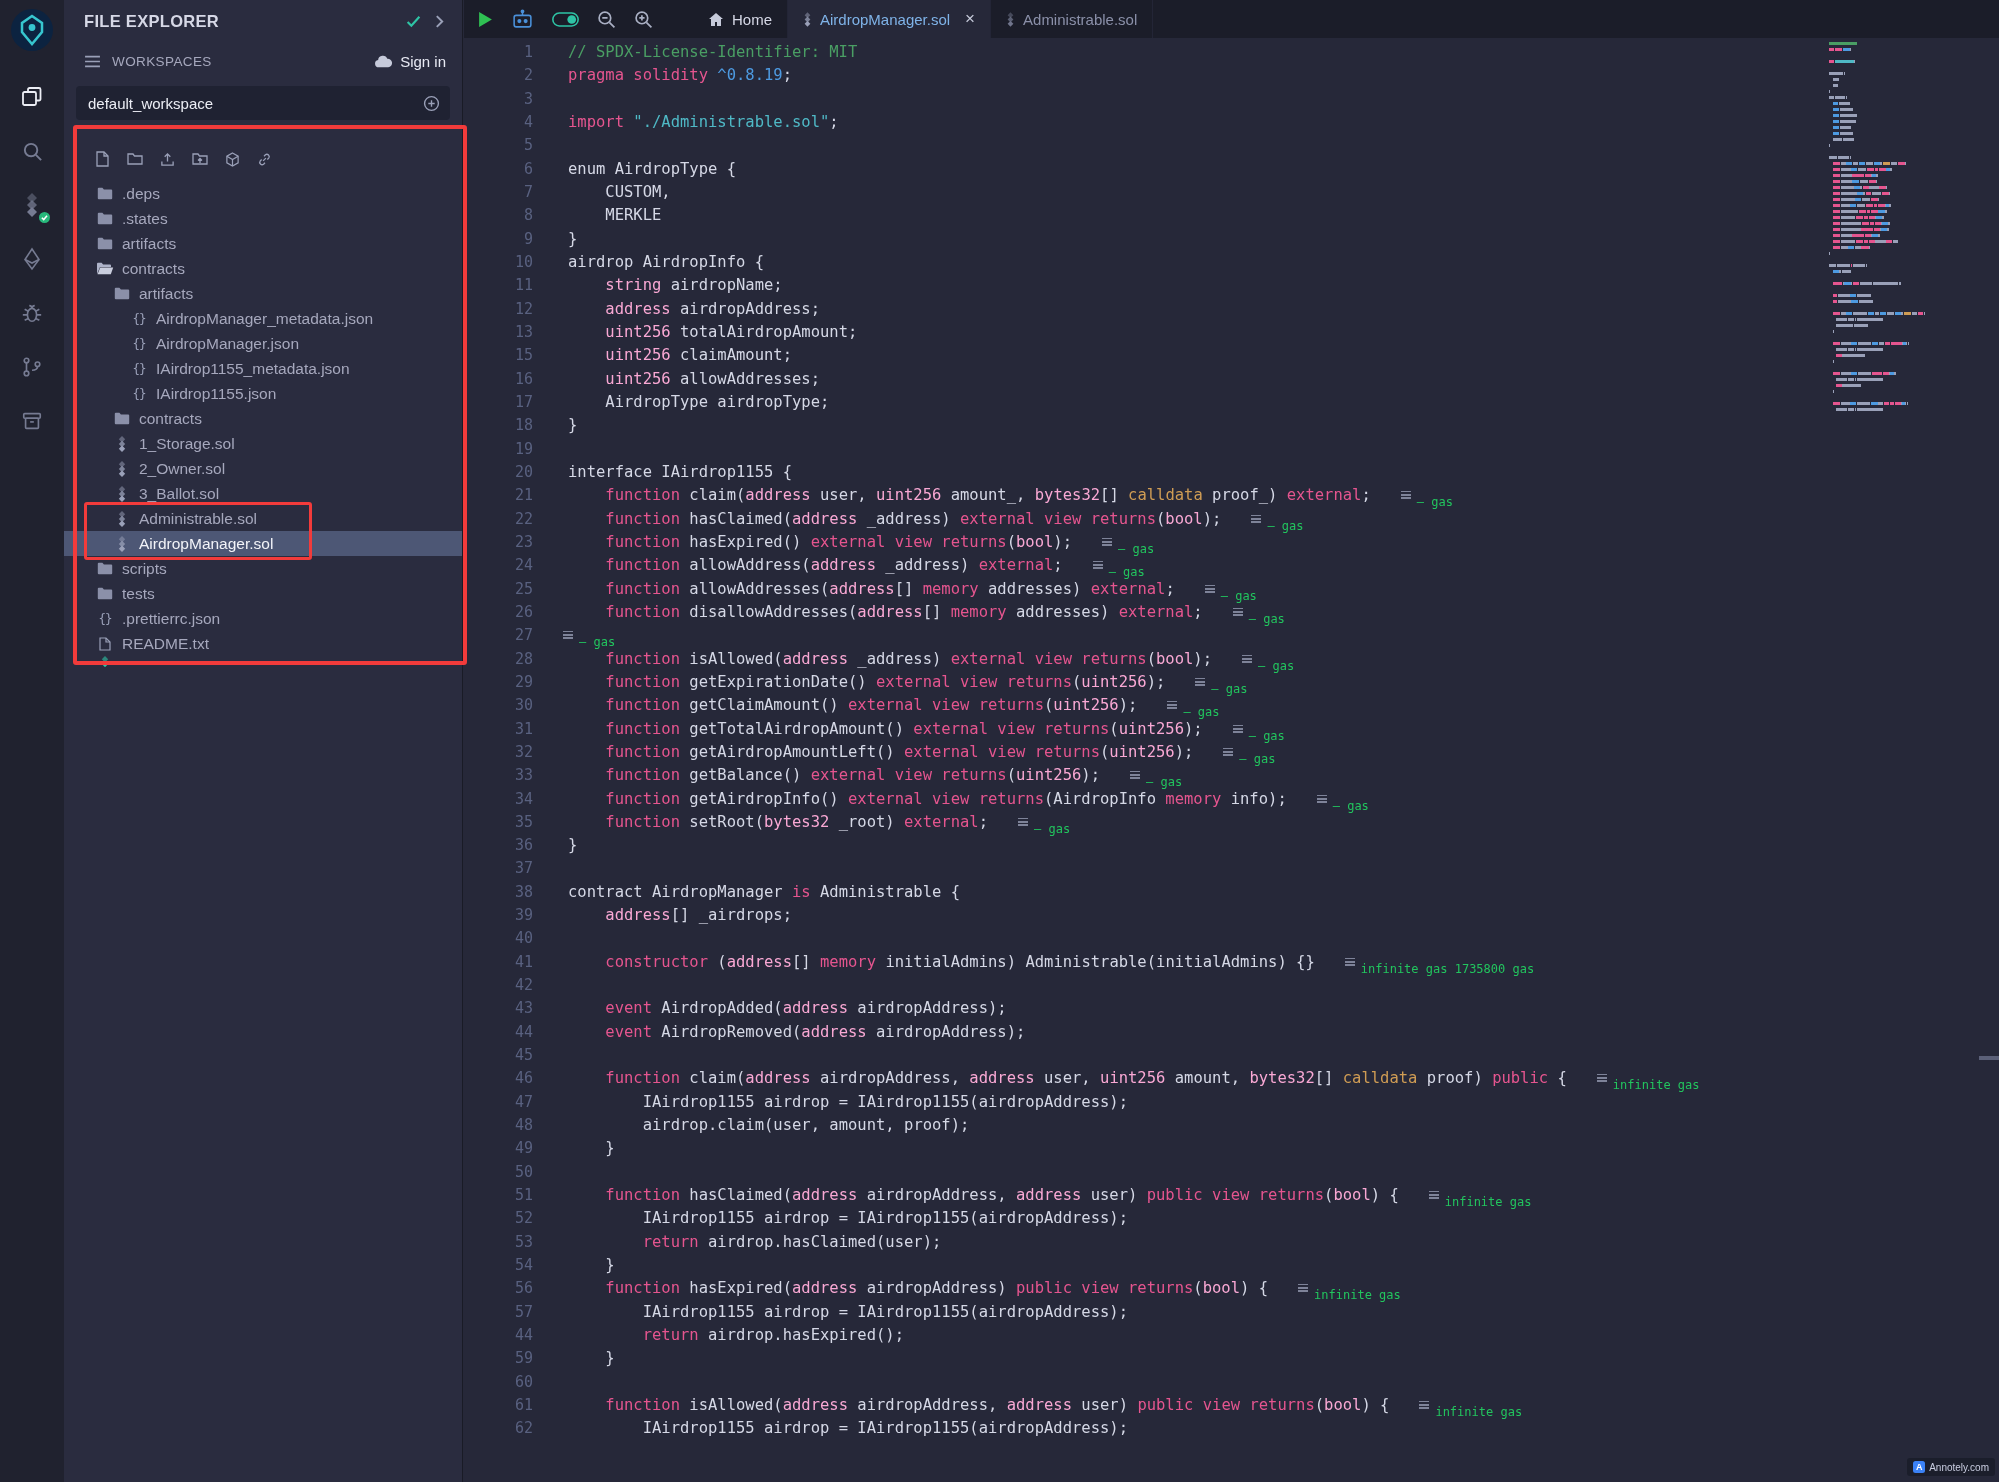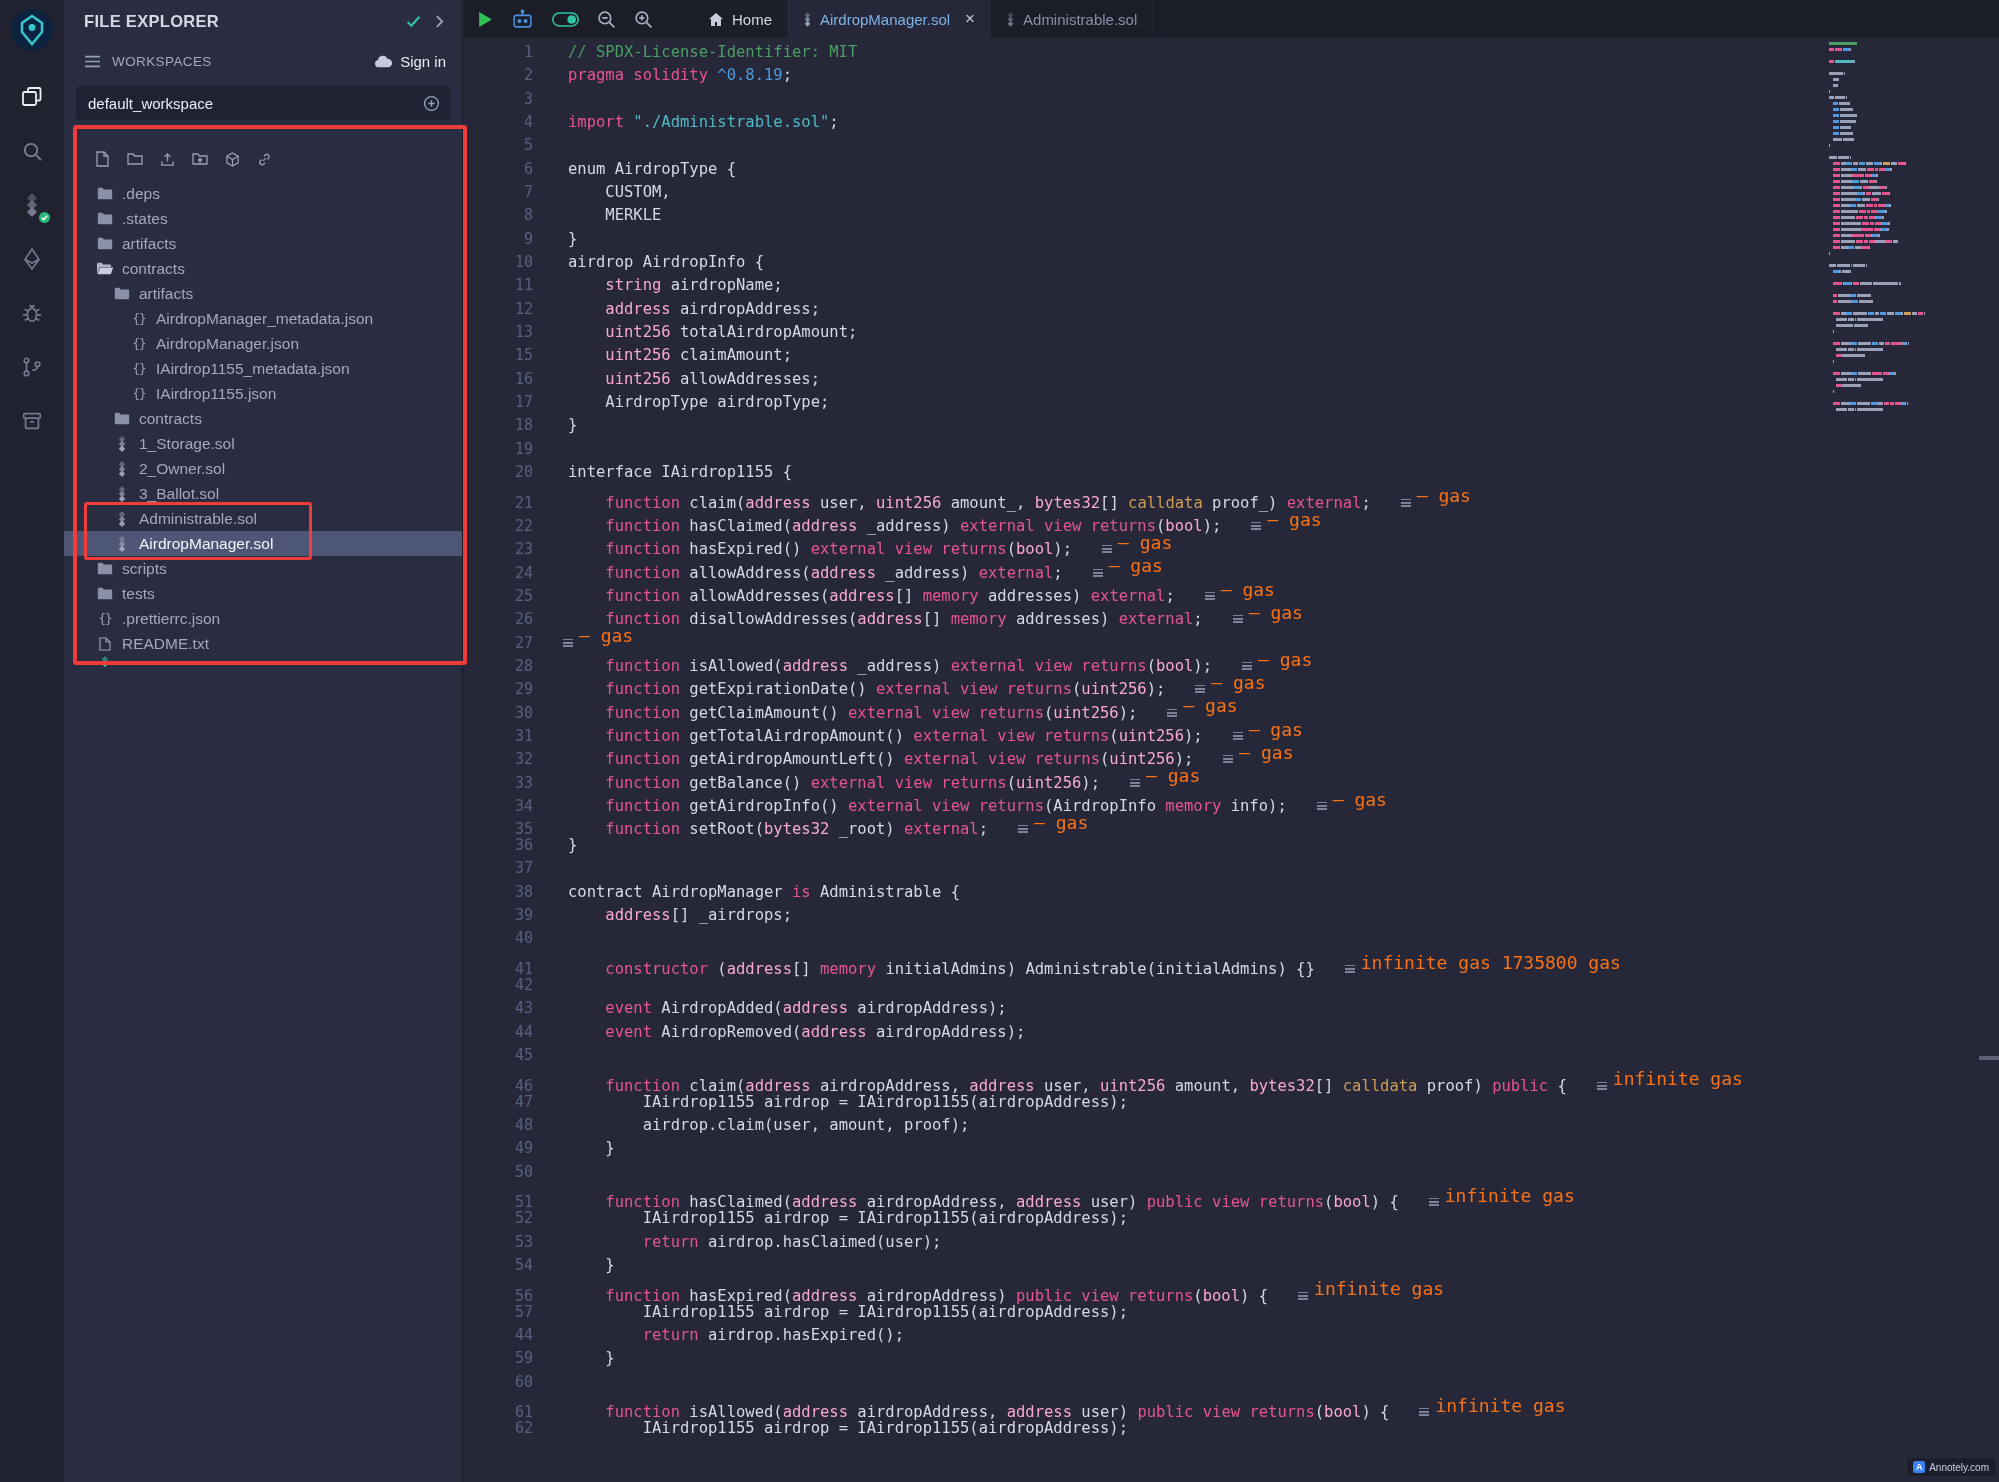--- a/index.html
+++ b/index.html
@@ -45,21 +45,21 @@
   .tab{display:flex;align-items:center;gap:8px;padding:0 15px;font-size:15px;color:#8b90a9;
        border-right:1px solid #232536;cursor:pointer}
   .tab.home{border:none;margin-left:26px;color:#d6d8e6}
   .tab.active{background:#262839;color:#7fb3e8;border-left:1px solid #232536}
   .tab .x{margin-left:7px;font-size:17px;color:#c6cada;cursor:pointer}
 
   .code{padding-top:3px;font-family:"DejaVu Sans Mono",monospace}
   .cl{display:flex;align-items:baseline;height:23.34px;line-height:23.34px;font-size:15.5px}
   .ln{width:69px;text-align:right;color:#596180;flex:none;font-size:15px;cursor:pointer}
   .lc{margin-left:35px;white-space:pre;color:#d5d8e6}
-  .gas{display:inline-flex;align-items:flex-end;gap:6px;margin-left:30px;font-size:18px;color:#f97316;white-space:pre}
+  .gas{display:inline-flex;align-items:flex-start;gap:6px;margin-left:30px;font-size:12px;color:#22c55e;white-space:pre}
   .gasic{width:10px;height:9px;flex:none;
          background:repeating-linear-gradient(to bottom,#7e8399 0 1.5px,transparent 1.5px 3.2px)}
   .tk-kw{color:#e5558f}.tk-ty{color:#f9a8d4}.tk-nu{color:#4d9ae1}
   .tk-or{color:#cf9c54}.tk-st{color:#4fb9c6}.tk-cm{color:#4a9e64}
 
   .minimap{position:absolute;left:1365px;top:42px;width:106px;cursor:pointer}
   .mrow{height:6px;white-space:nowrap;overflow:hidden;font-size:0}
   .mrow i{display:inline-block;height:3px;vertical-align:top}
 
   .hthumb{position:absolute;right:0;top:1056px;width:20px;height:4px;background:#5b6078;z-index:4}

